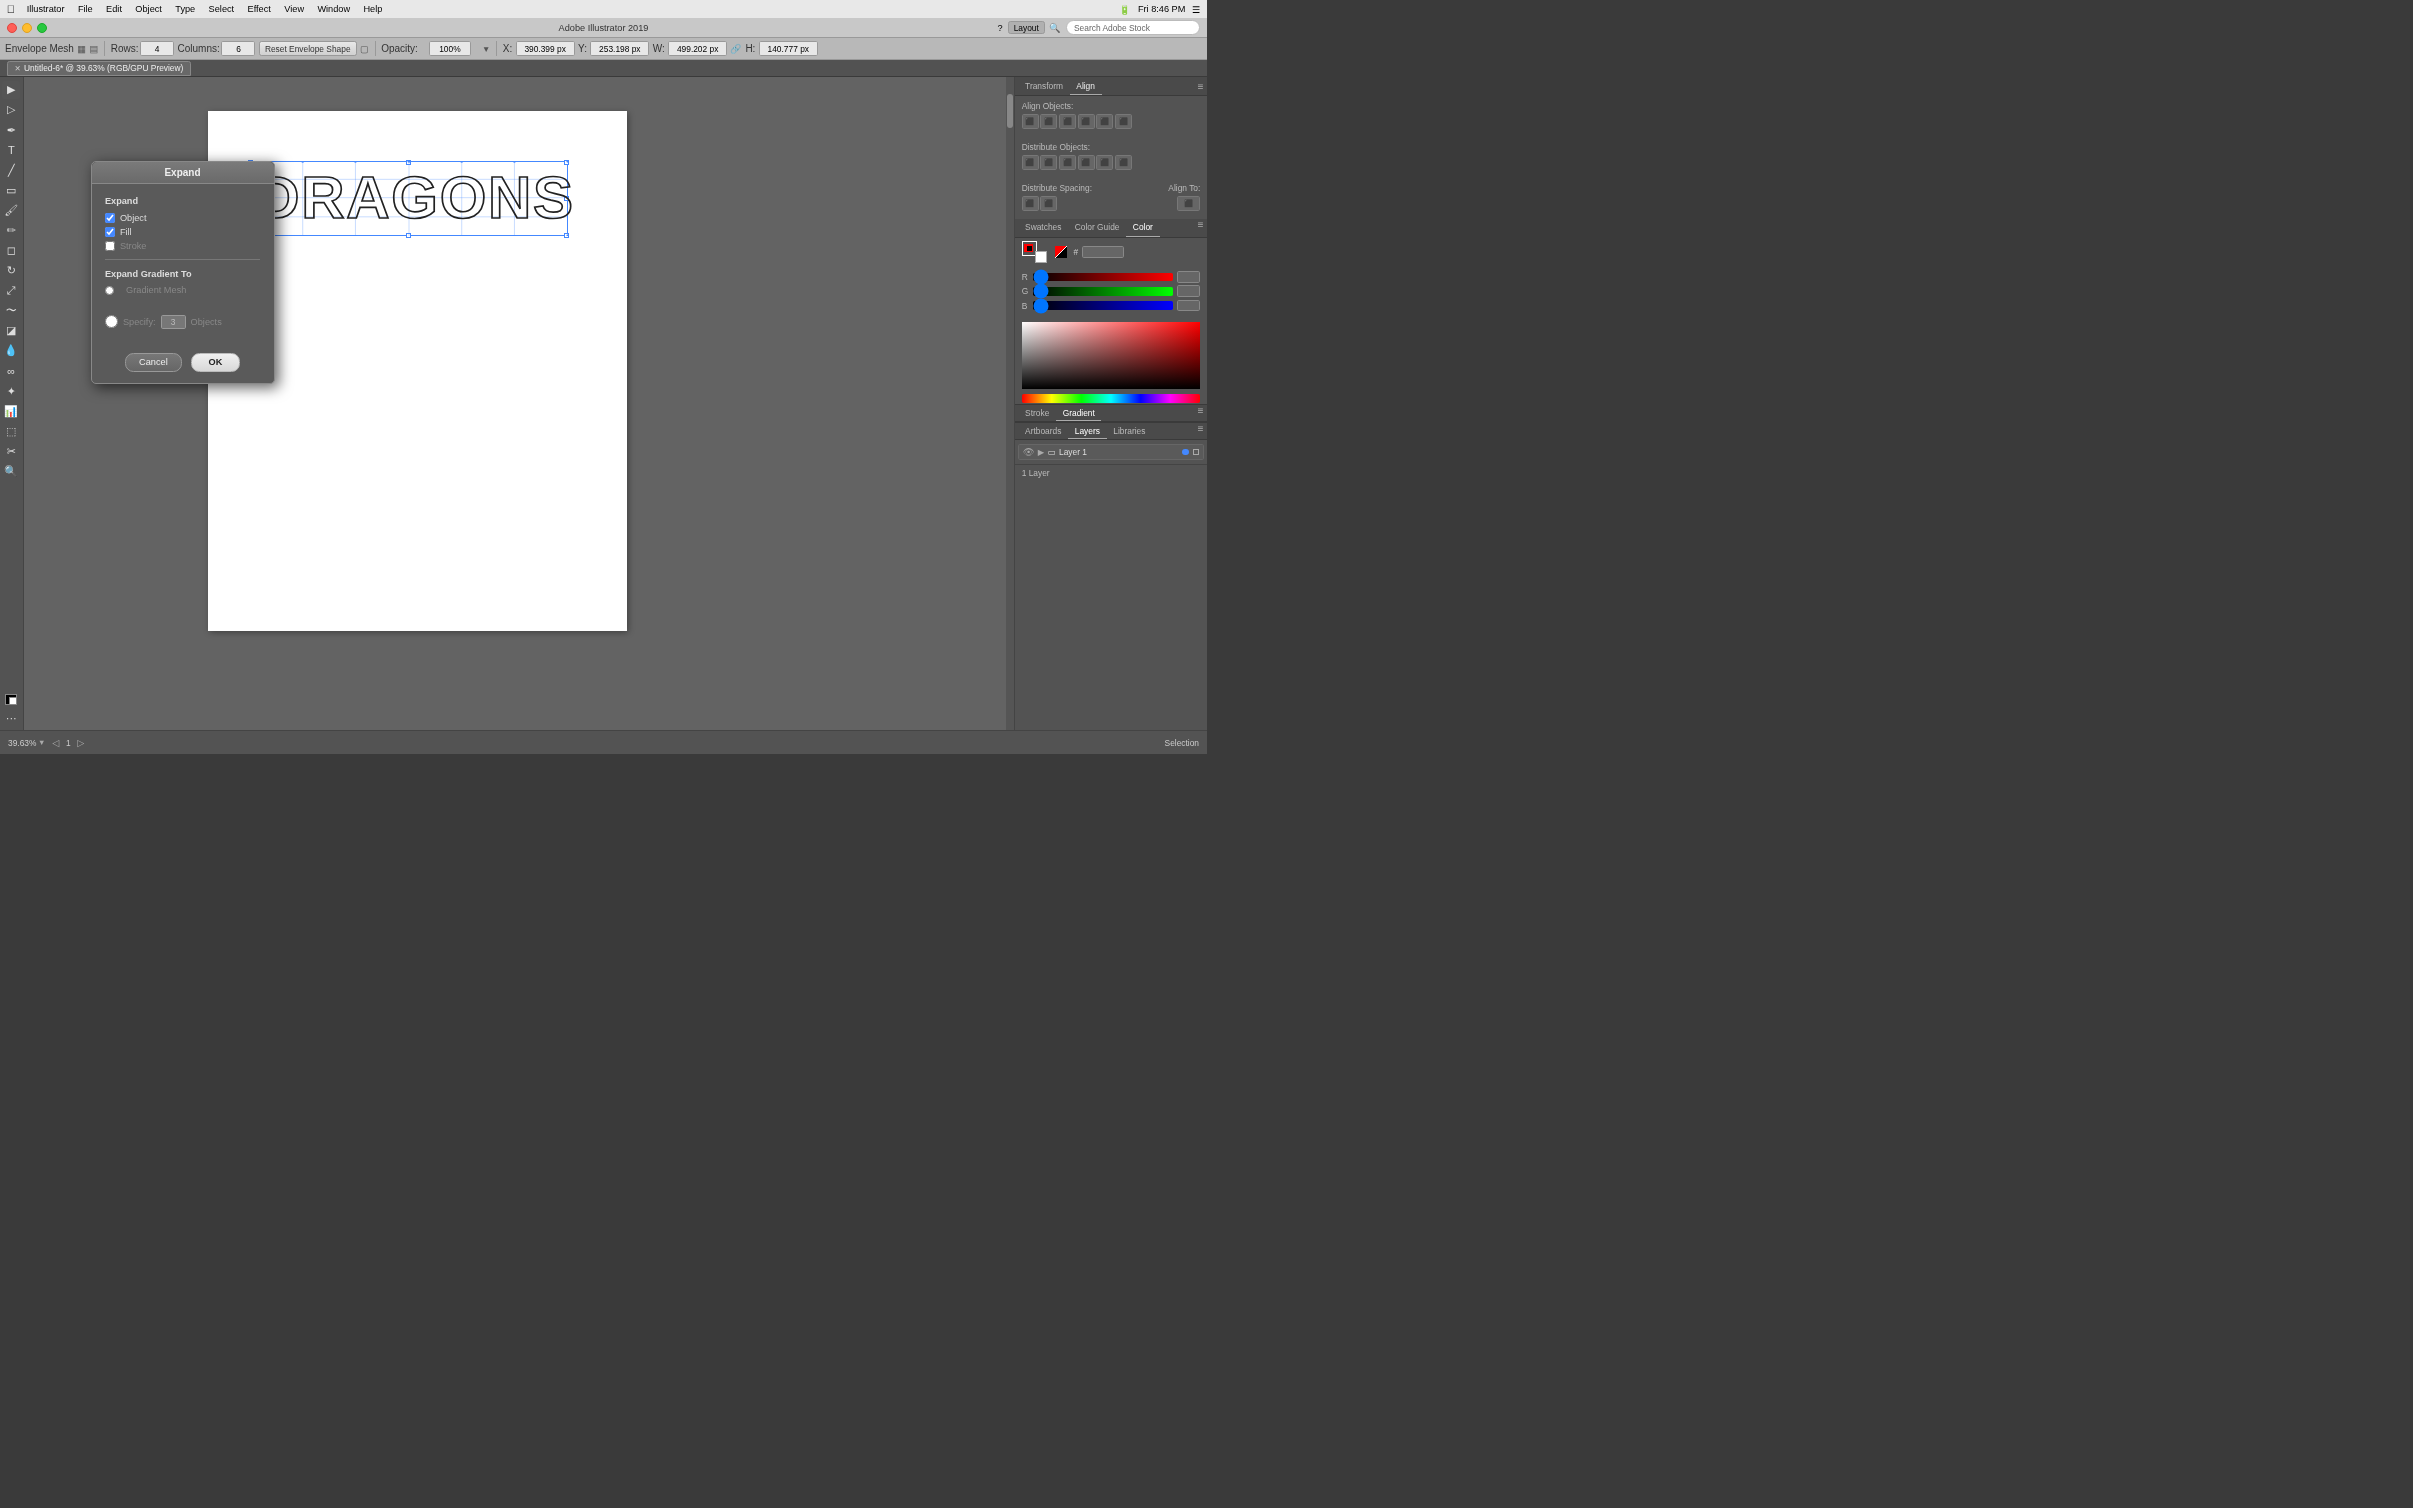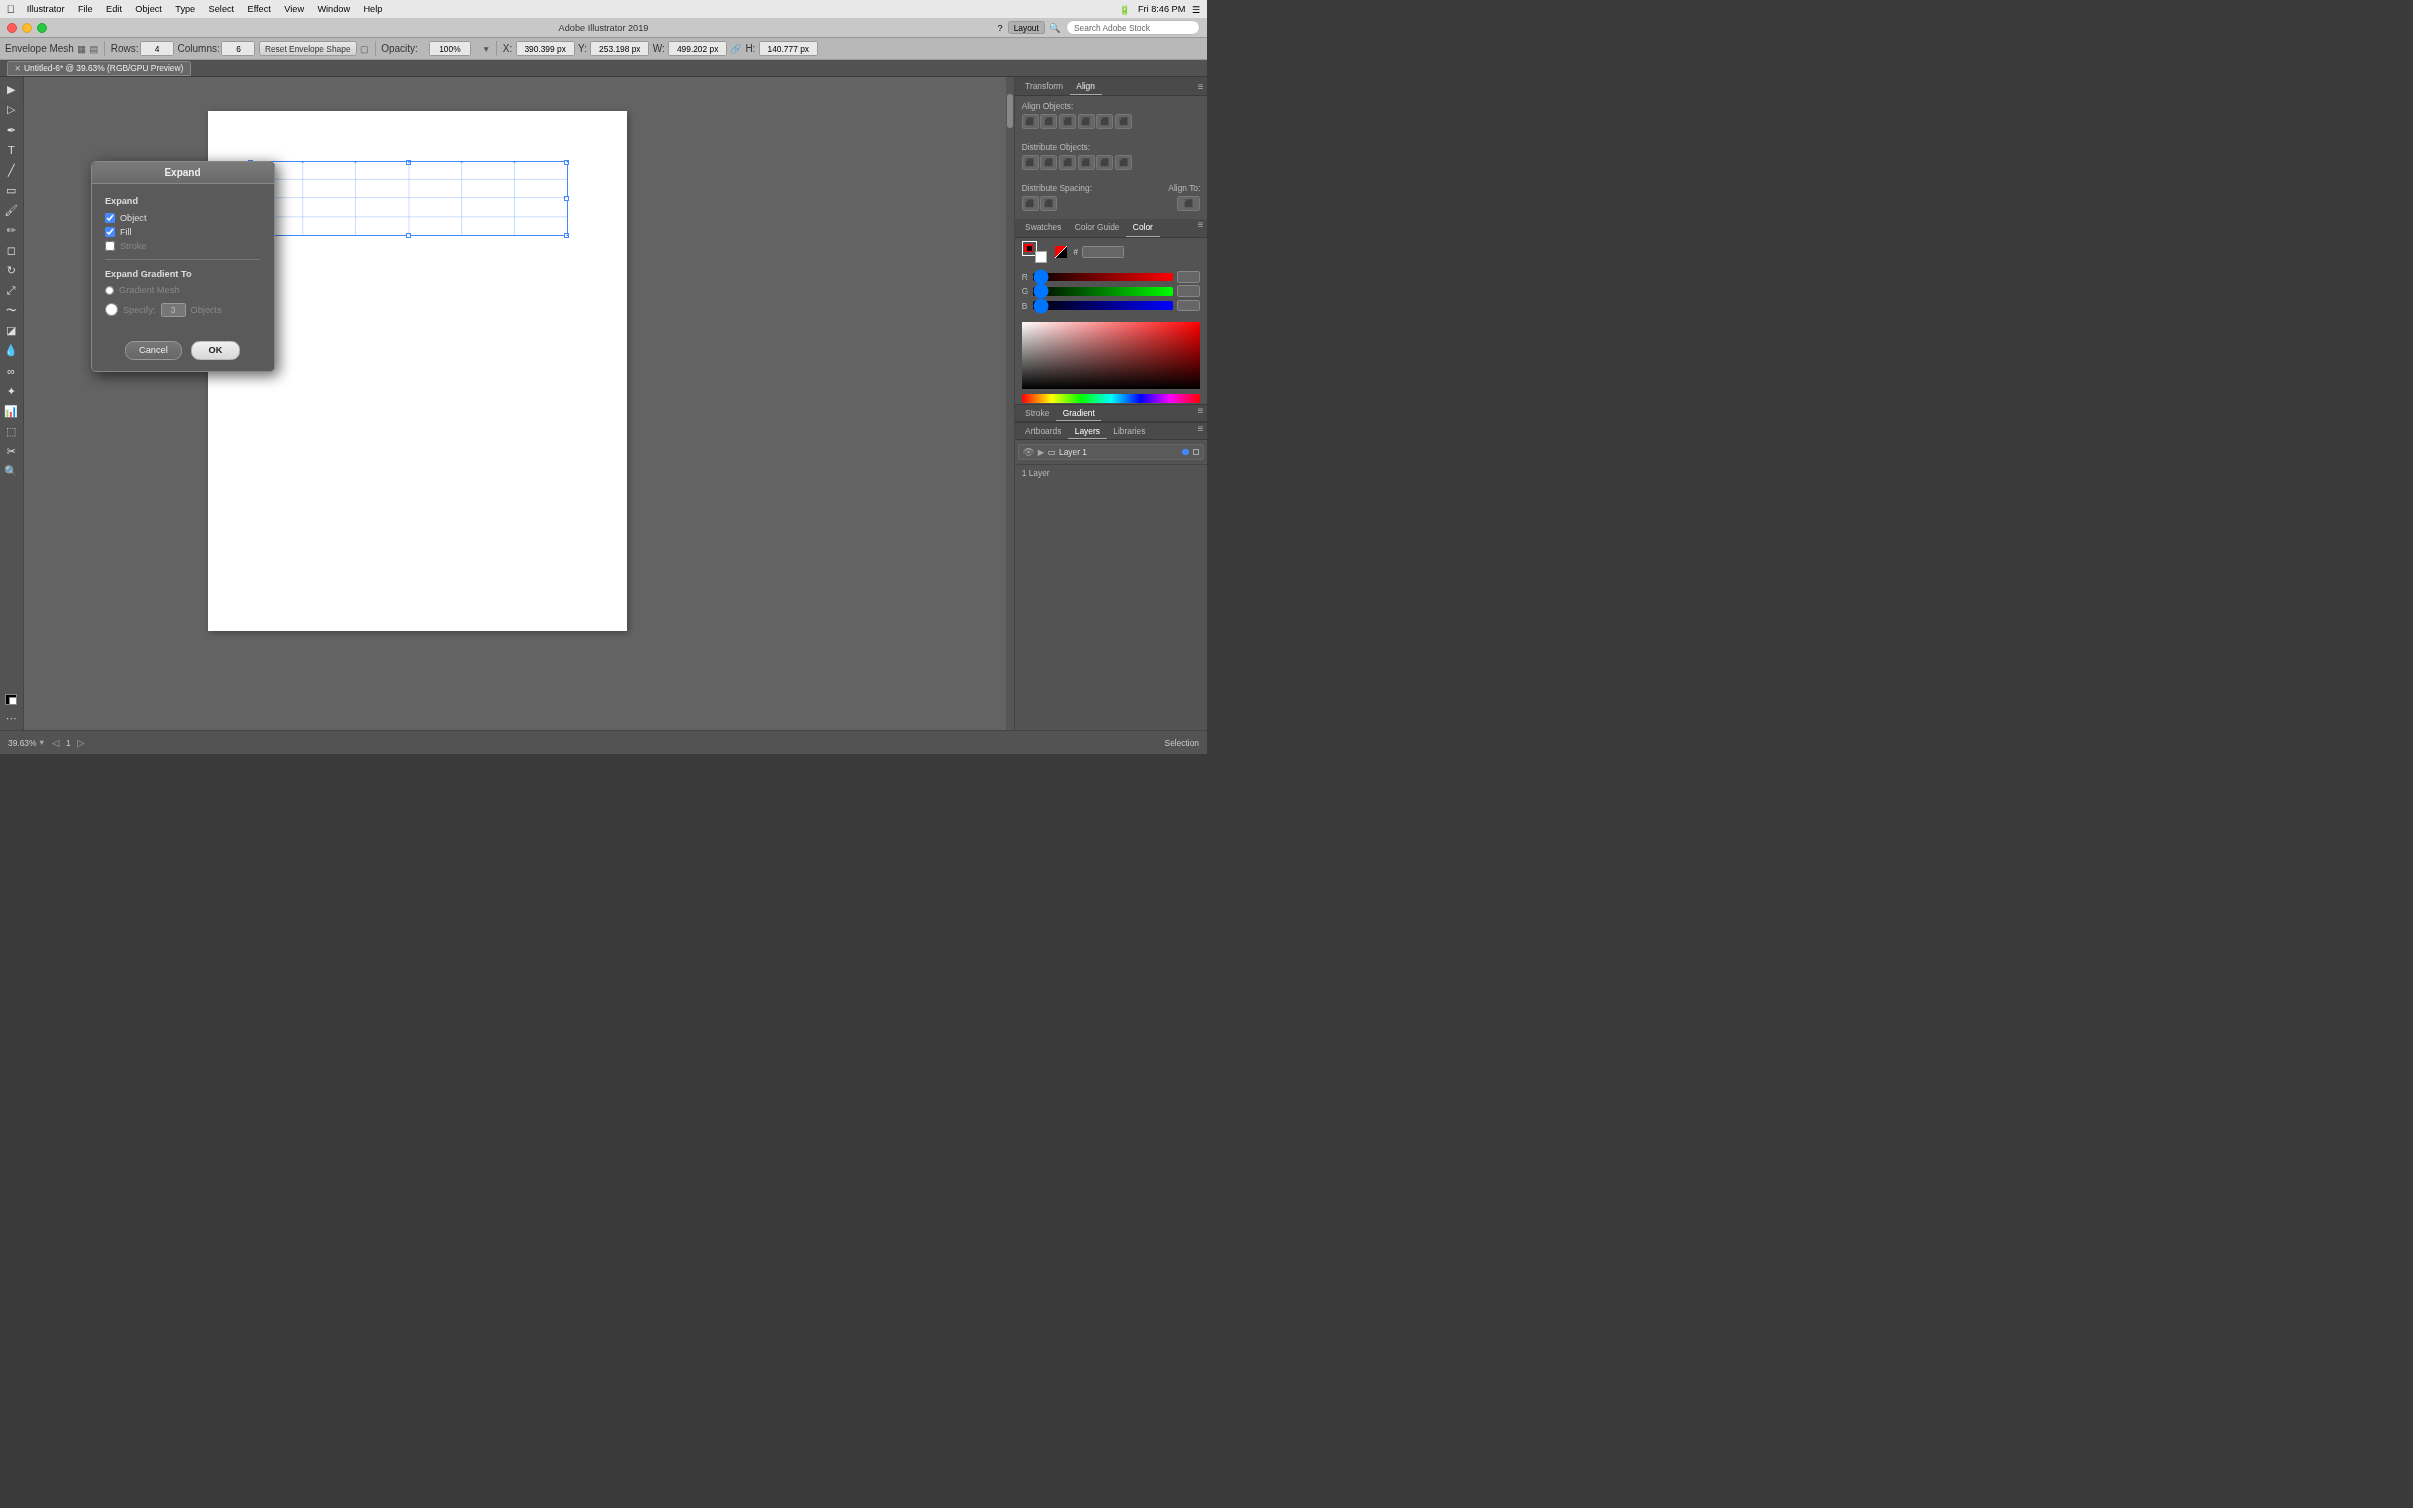--- a/index.html
+++ b/index.html
@@ -291,22 +291,22 @@
     }
     .checkbox-label {
       font-size: 9.2px;
       color: #ddd;
     }
     .checkbox-label.disabled { color: #888; }
     .dialog-divider { height: 0.8px; background: #777; margin: 8.4px 0; }
     .radio-row {
       display: flex;
       align-items: flex-end;
-      gap: 5px;
-      margin-bottom: 8px;
+      gap: 12px;
+      margin-bottom: 20px;
     }
     .radio-row input[type=radio] {
       width: 9.2px; height: 9.2px;
       accent-color: #888;
       cursor: pointer;
     }
     .radio-label { font-size: 9.2px; color: #888; }
     .specify-row {
       display: flex;
       align-items: center;
@@ -695,20 +695,21 @@
           <circle cx="0" cy="0" r="2" fill="#4488ff"></circle>
           <circle cx="63" cy="0" r="2" fill="#4488ff"></circle>
           <circle cx="126" cy="0" r="2" fill="#4488ff"></circle>
           <circle cx="190" cy="0" r="2" fill="#4488ff"></circle>
           <circle cx="253" cy="0" r="2" fill="#4488ff"></circle>
           <circle cx="316" cy="0" r="2" fill="#4488ff"></circle>
           <circle cx="380" cy="0" r="2" fill="#4488ff"></circle>
           <circle cx="0" cy="90" r="2" fill="#4488ff"></circle>
           <circle cx="380" cy="90" r="2" fill="#4488ff"></circle>
         </svg>
+        <div class="dragons-text">DRAGONS</div>
       </div>
     </div>
 
     <div id="expand-dialog">
       <div class="dialog-titlebar">Expand</div>
       <div class="dialog-body">
         <div class="dialog-section-title">Expand</div>
         <div class="checkbox-row">
           <input type="checkbox" id="cb-object" checked="" style="">
           <label class="checkbox-label" for="cb-object">Object</label>

